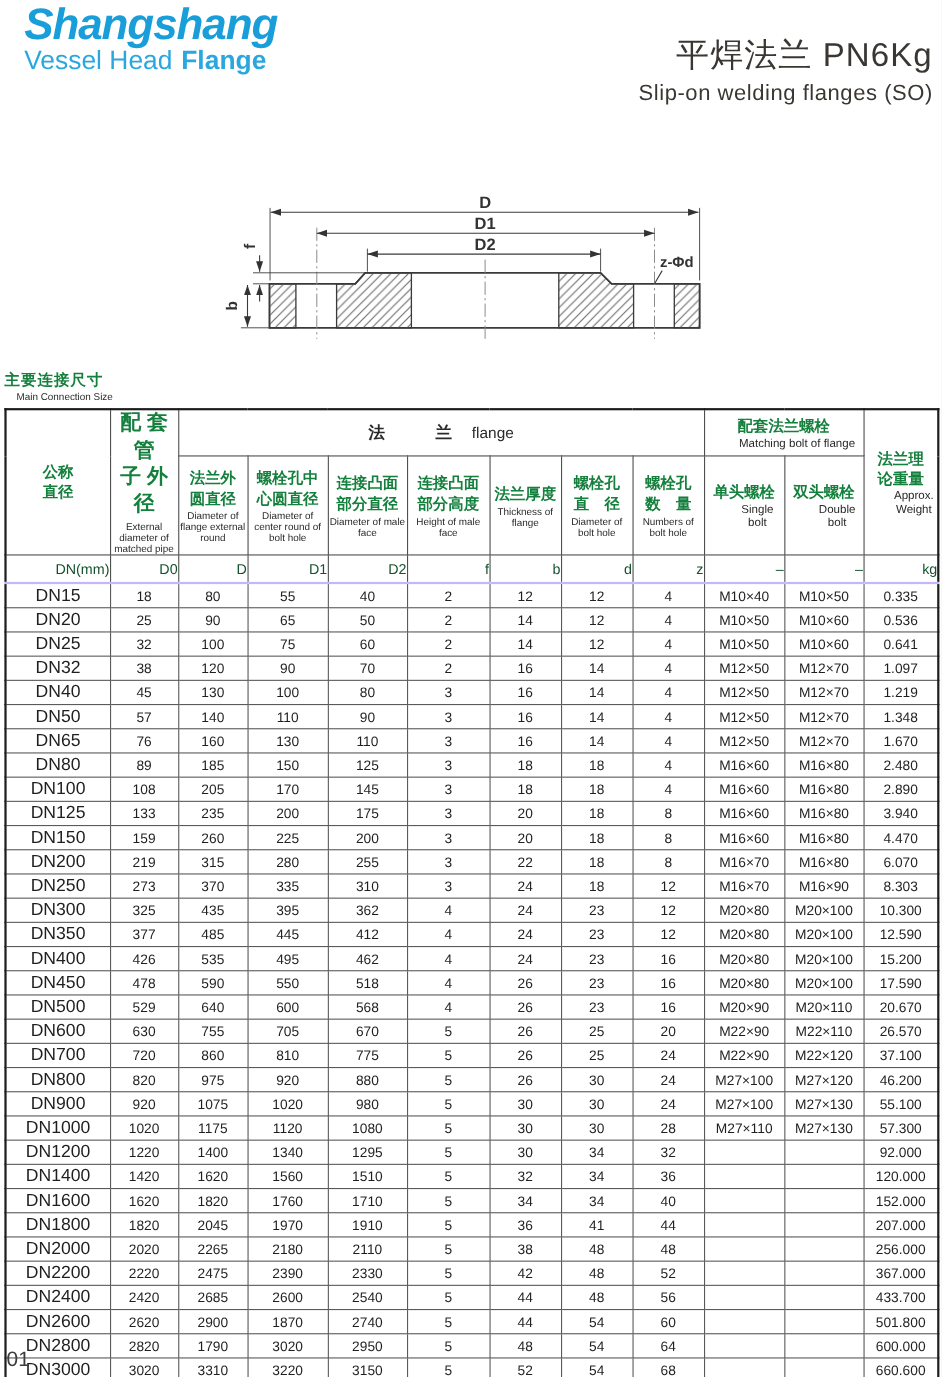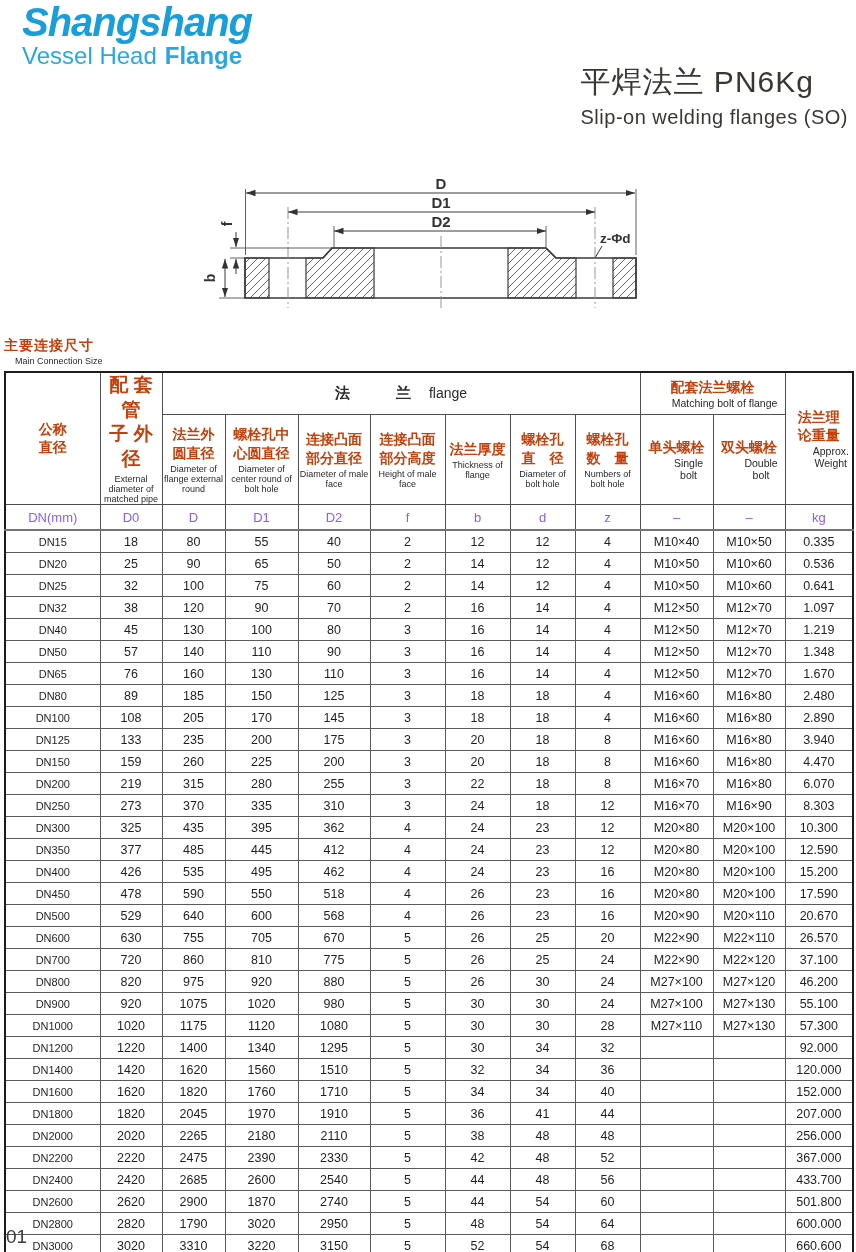--- a/index.html
+++ b/index.html
@@ -9,51 +9,51 @@
   }
   
   .logo { position:absolute; left:22px; top:2px; }
   .logo-main {
     font-size:40px; font-weight:bold; font-style:italic; letter-spacing:-1px;
     color:#199ed9; line-height:1.0;
   }
   .logo-sub { font-size:24px; color:#2aa7de; line-height:1.05; letter-spacing:0px; margin-top:1px; }
   .logo-sub .part1 { font-weight:normal; }
   .logo-sub .part2 { font-weight:bold; margin-left:8px; }
-  .title-block { position:absolute; right:8px; top:30px; color:#3a3733;margin-top:32px; }
+  .title-block { position:absolute; right:8px; top:30px; text-align:right; color:#3a3733; }
   .title-cn { font-size:30px; letter-spacing:1px; }
   .title-en { font-size:20px; margin-top:3px; letter-spacing:0.5px; }
   
   .drawing { position:absolute; left:186px; top:162px; }
   
   .section-title { position:absolute; left:4px; top:336px; font-size:19px; color:#2e2b28; }
   .section-title .cn { font-weight:bold; letter-spacing:1px; }
   .section-title .en { margin-left:10px; }
   
   .tbl-wrap { position:absolute; left:4px; top:371px; }
   table { border-collapse:collapse; table-layout:fixed; width:848px; border:2px solid #1c1c1c; }
   th, td {
     border:1px solid #4f4f4f; text-align:center; vertical-align:middle;
     padding:0; overflow:hidden; font-weight:normal;
   }
   tr.row-group { height:33px; }
   tr.row-sub   { height:67px; }
   tr.row-sym   { height:26px; }
-  tr.row-sym th { border-bottom:2px solid #737373; font-size:13px; color:#8b5cf6; }
-  .cn  { display:block; font-size:14px; font-weight:bold; white-space:pre-line; line-height:1.3; color:#c2410c; }
+  tr.row-sym th { border-bottom:2px solid #c4b5fd; font-size:13px; color:#14532d;text-align:right; }
+  .cn  { display:block; font-size:14px; font-weight:bold; white-space:pre-line; line-height:1.3; color:#15803d; }
   .cn-sm { font-size:19px; }
   .en  { display:block; font-size:9px;  white-space:pre-line; line-height:1.12; color:#2a2a2a; margin-top:2px; padding:0 1px; }
   .en-md { font-size:10.5px;margin-left:24px; }
   .grp-flange { }
   .grp-flange .inner { display:flex; justify-content:center; align-items:baseline; }
   .grp-flange .zi { font-size:15px; font-weight:bold; }
   .grp-flange .zi+.zi { margin-left:46px; }
   .grp-flange .gfen { font-size:14px; margin-left:18px; }
   tbody td { height:21px; font-size:12.5px; color:#1f1f1f; border-color:#5a5a5a; }
-  tbody td:first-child { font-size:11px; }
+  tbody td:first-child { font-size:16px; }
   
   .footer { position:absolute; left:6px; top:1226px; font-size:19px; color:#3c3c3c; }
 </style>
 </head>
 <body>
 
 <div class="page">
 
   <div class="logo">
     <div class="logo-main">Shangshang</div>

